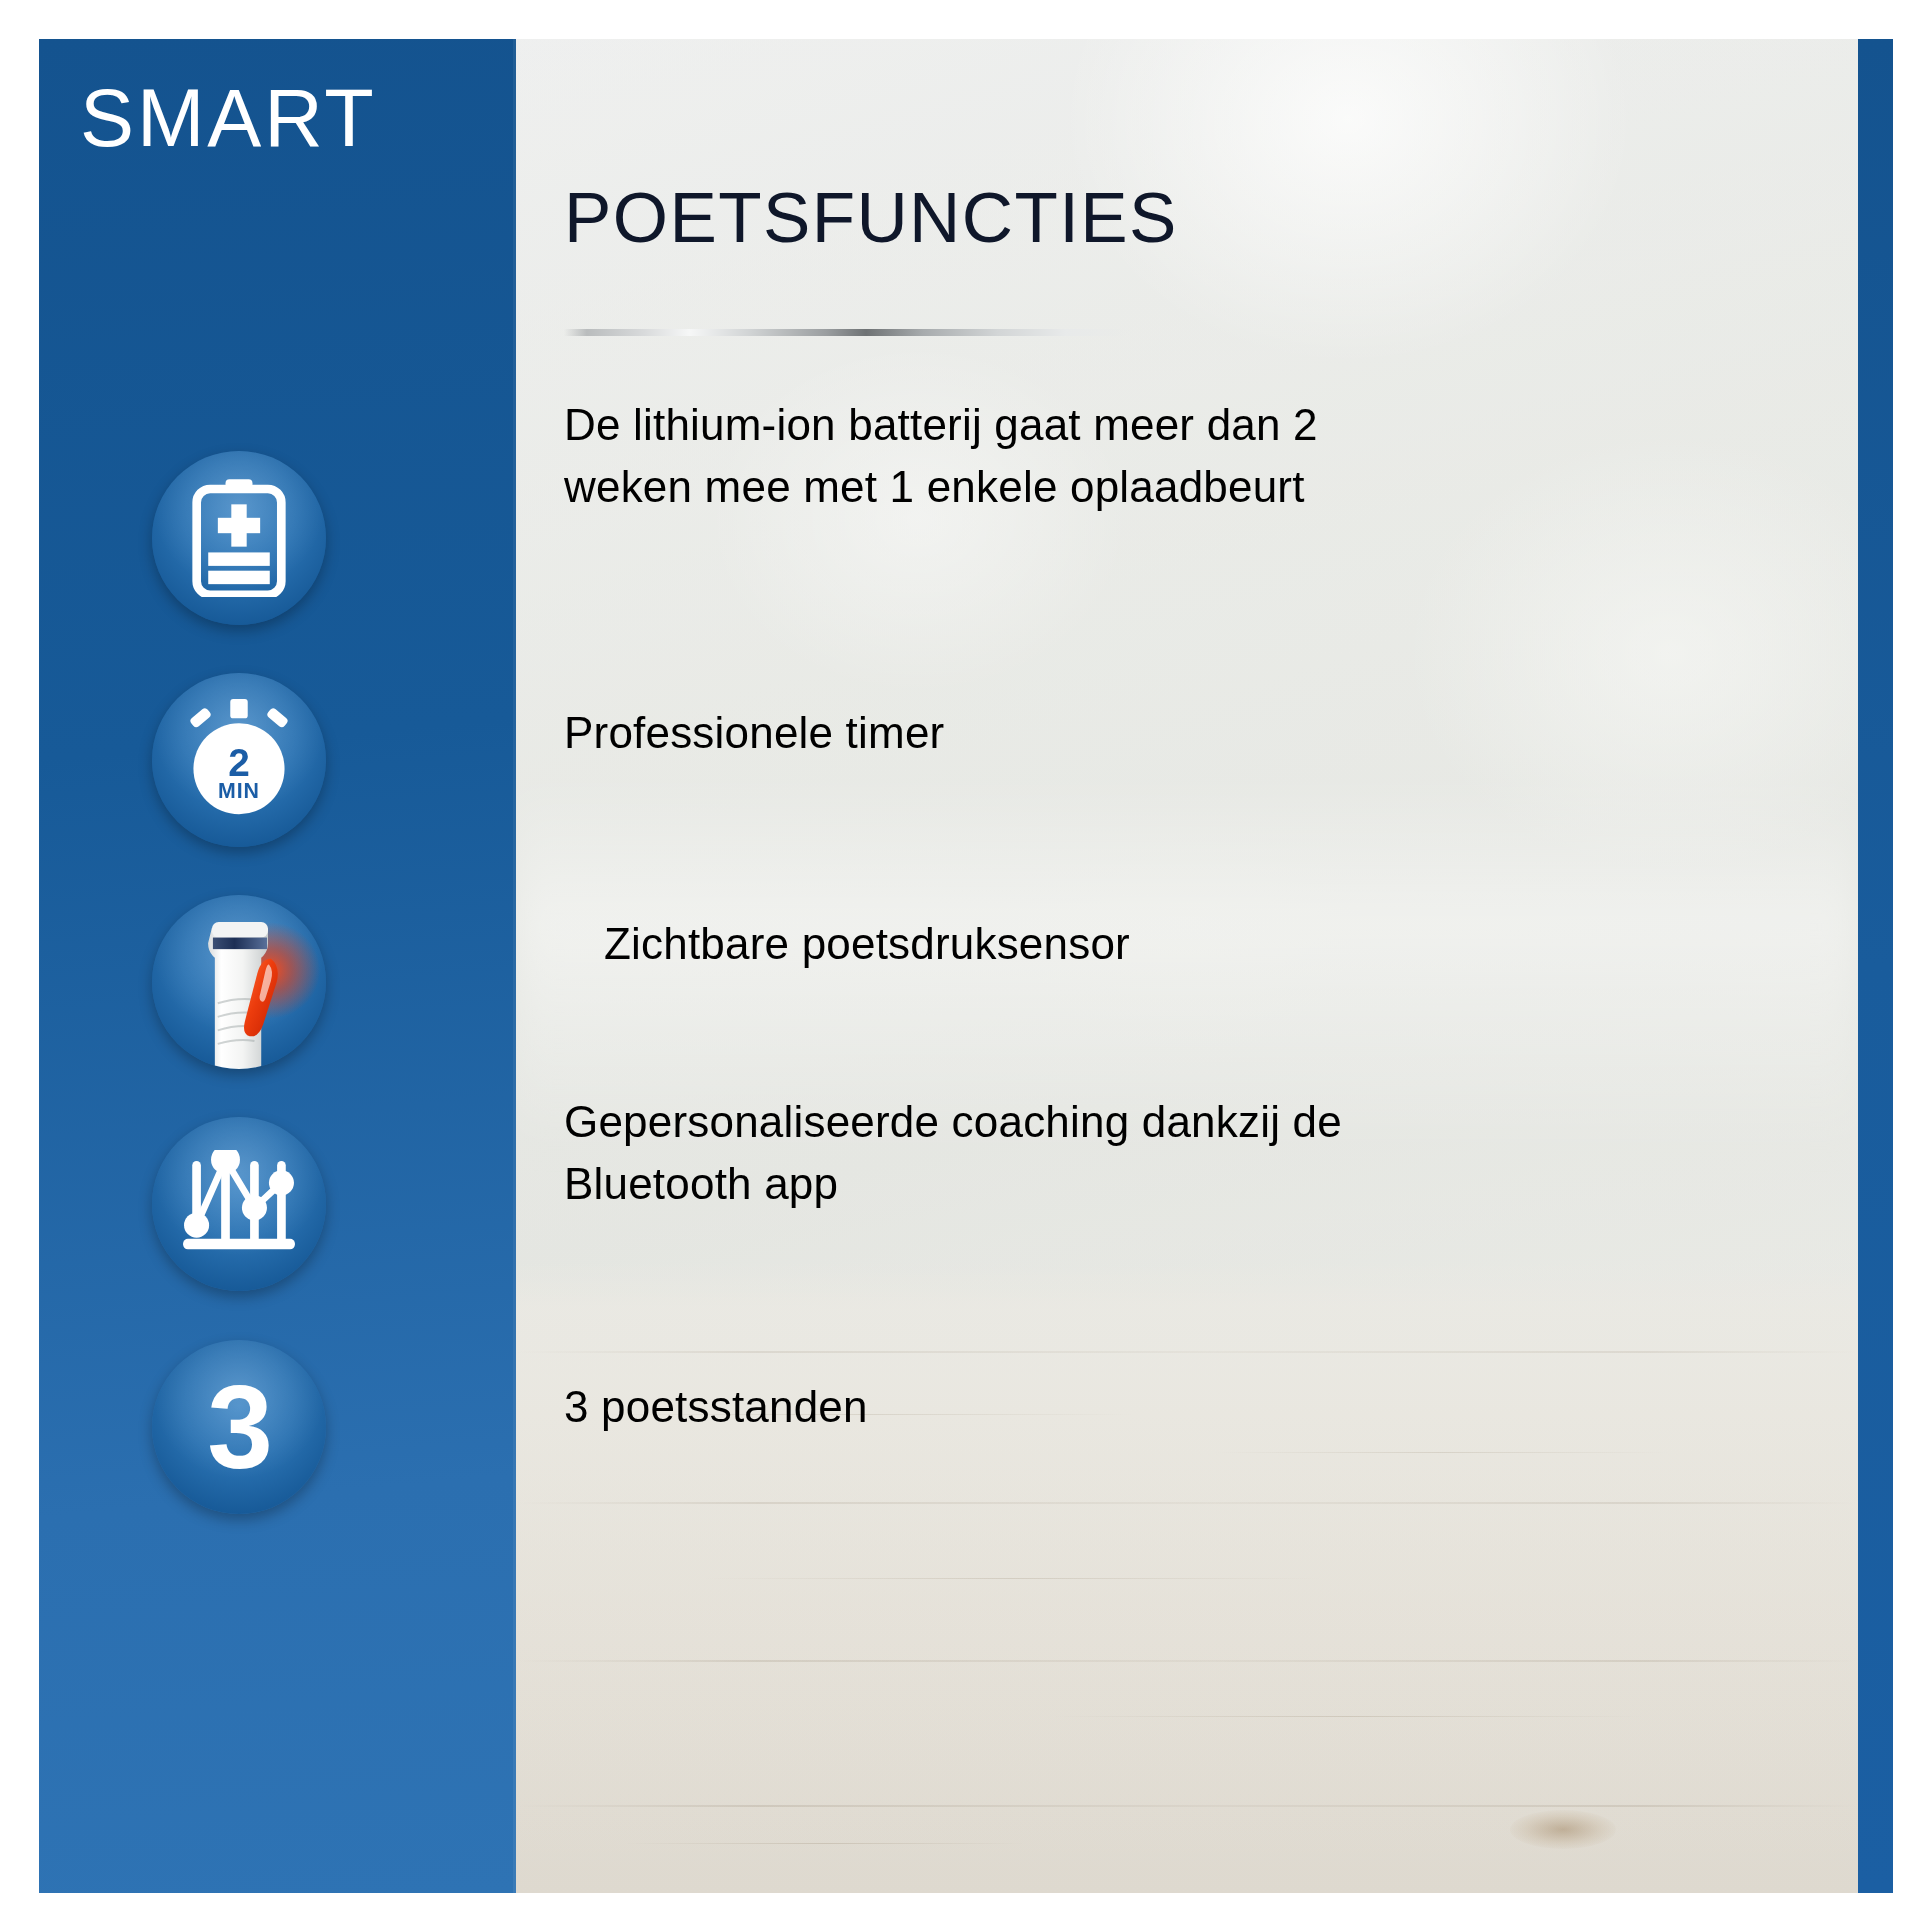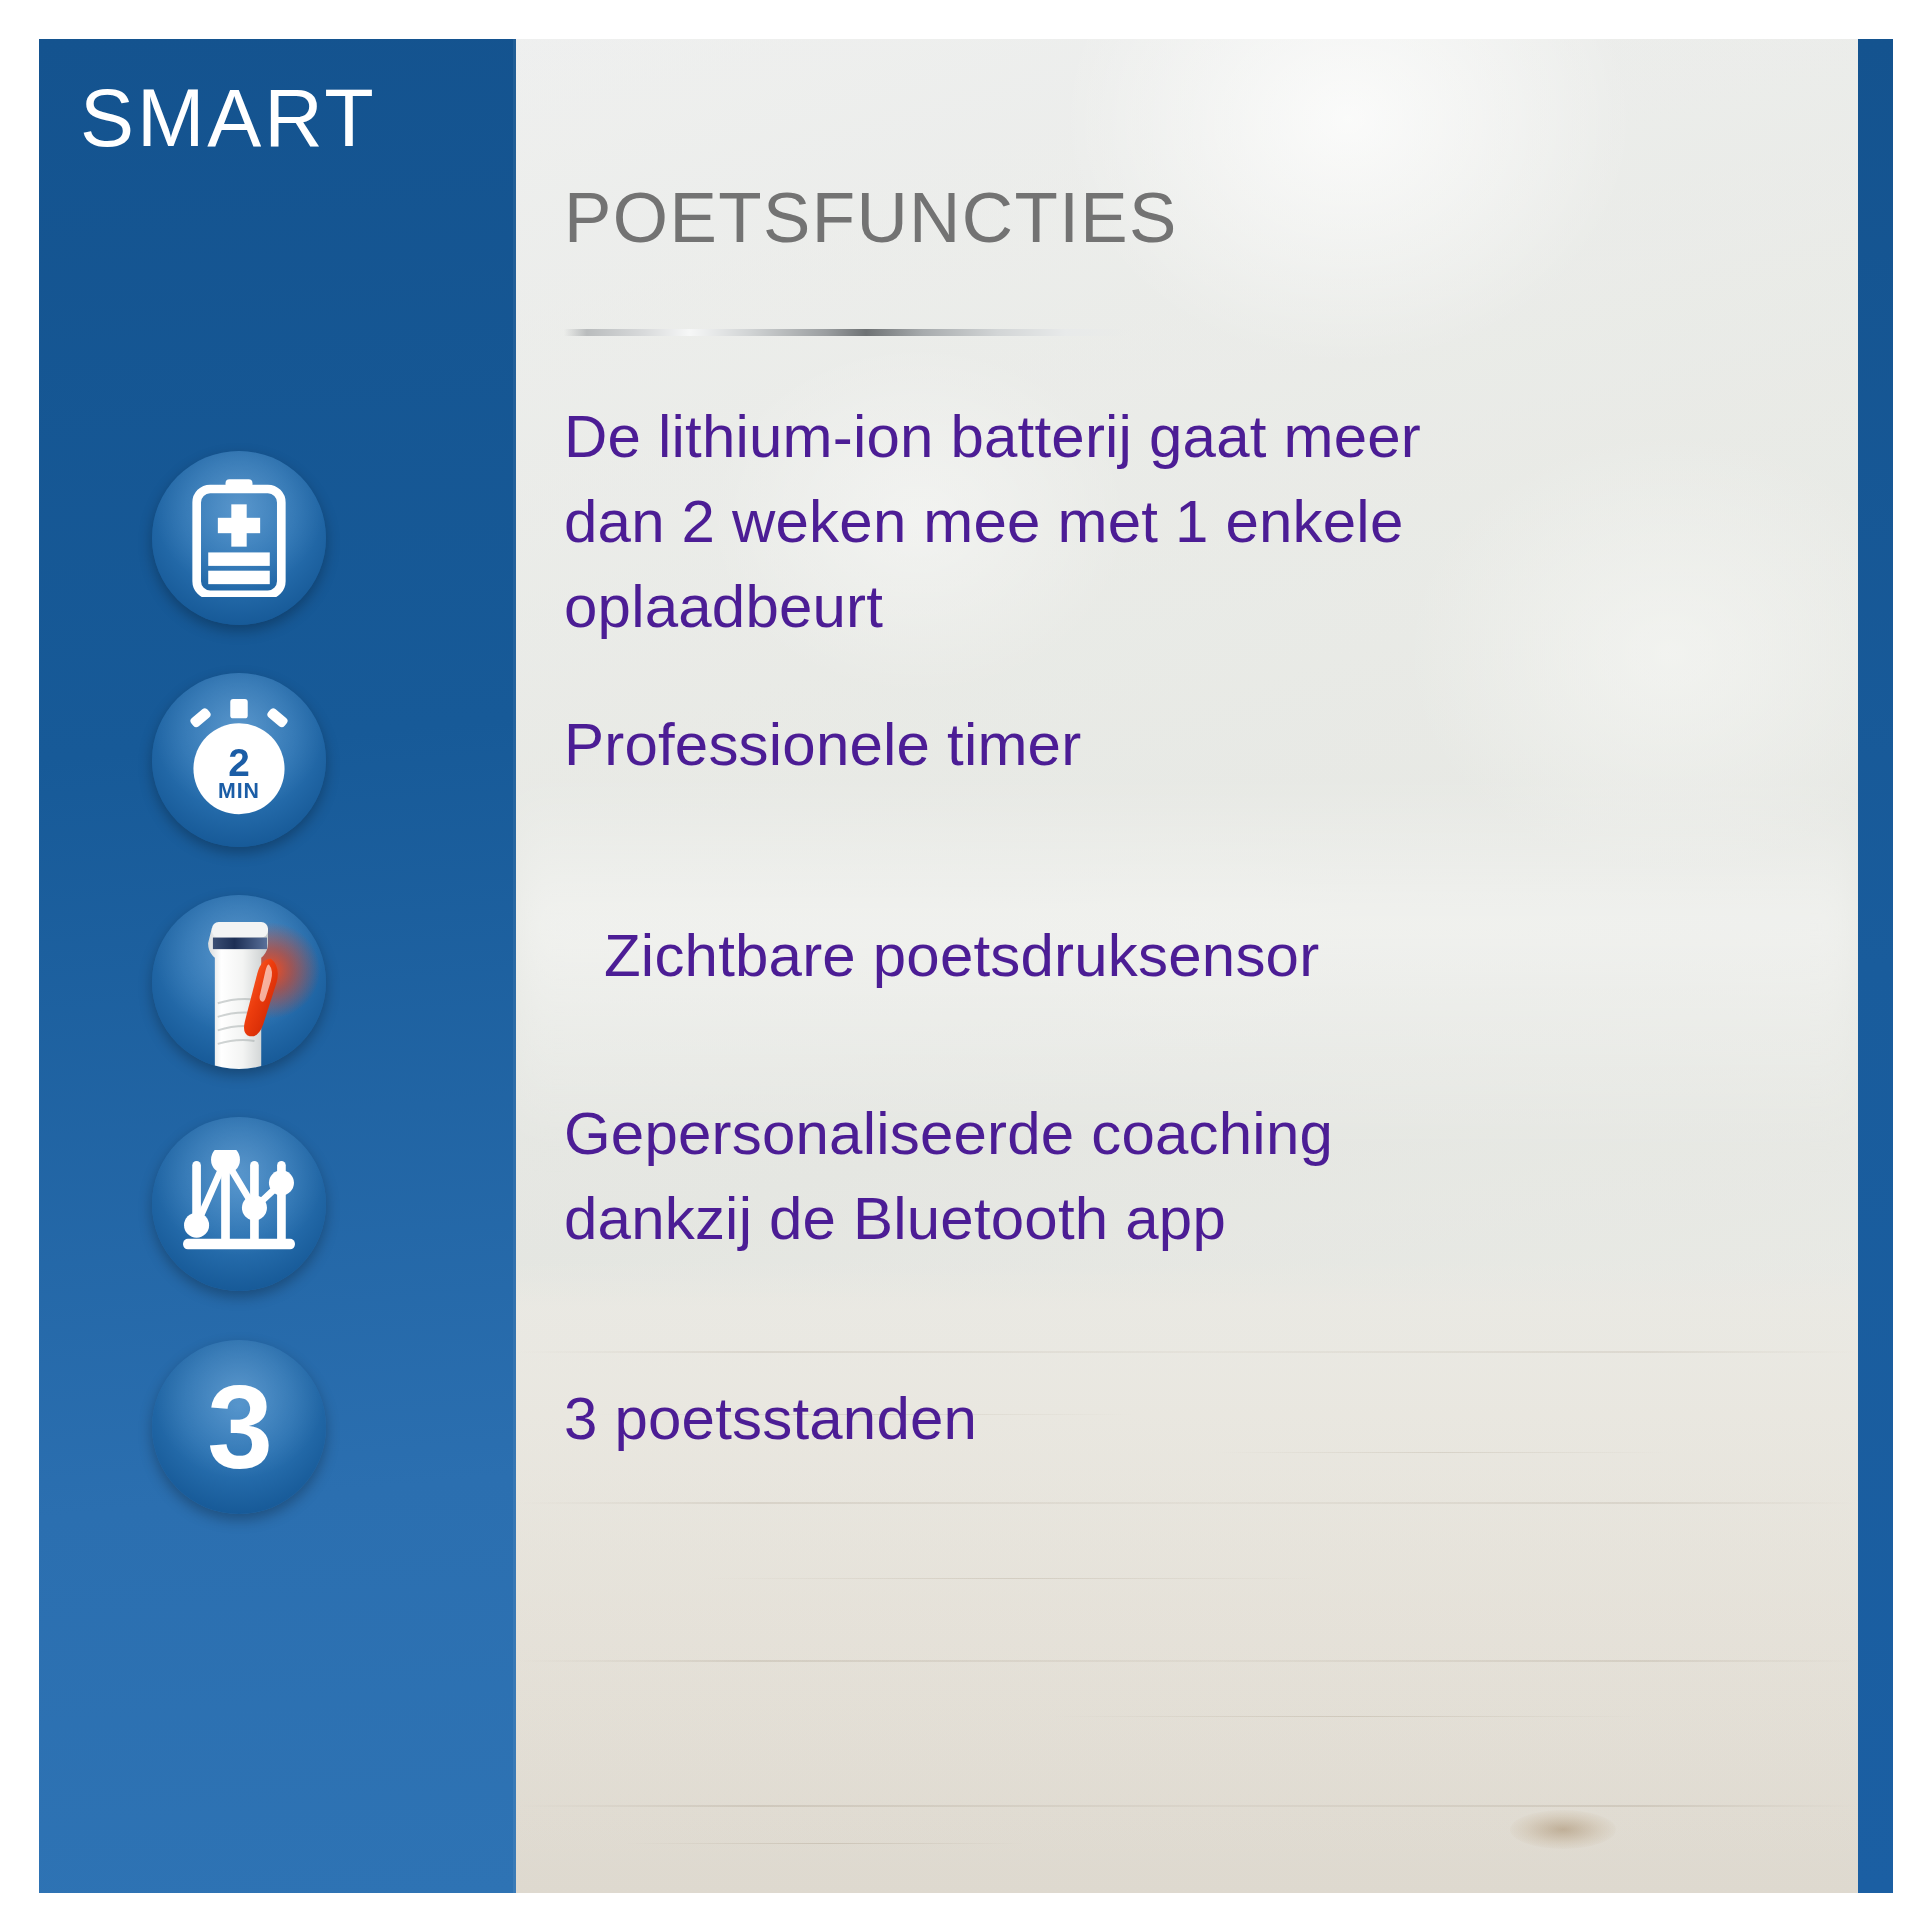--- a/index.html
+++ b/index.html
@@ -121,21 +121,21 @@
   #frost{
     position:absolute;left:0;top:0;width:100%;height:100%;
     background:linear-gradient(180deg, rgba(244,245,243,0.30) 0%, rgba(240,241,238,0.48) 30%, rgba(238,239,235,0.40) 62%, rgba(246,244,238,0.10) 86%, rgba(246,244,238,0) 100%);
     pointer-events:none;
   }
 
   #content-inner{position:absolute;left:0;top:0;width:100%;height:100%;}
 
   #section-title{
     position:absolute;left:48px;top:143px;
-    color:#737373;
+    color:#0f172a;
     font-size:71px;
     font-weight:400;
     letter-spacing:1.4px;
     line-height:1;
     white-space:nowrap;
   }
   #title-divider{
     position:absolute;left:48px;top:290px;width:570px;height:6.8px;
     background:linear-gradient(90deg,
       rgba(255,255,255,0) 0%,
@@ -146,22 +146,22 @@
       #9a9ea0 46%,
       #6e7274 53%,
       #a7abad 63%,
       #d2d5d6 76%,
       #e8eaea 88%,
       rgba(255,255,255,0) 100%);
   }
 
   .feature-text{
     position:absolute;left:48px;
-    color:#4c1d95;
-    font-size:60px;
+    color:#000000;
+    font-size:44px;
     font-weight:400;
     line-height:1.42;
     width:869px;
     letter-spacing:0.2px;
   }
 </style>
 </head>
 <body>
 
 <div id="poster">

